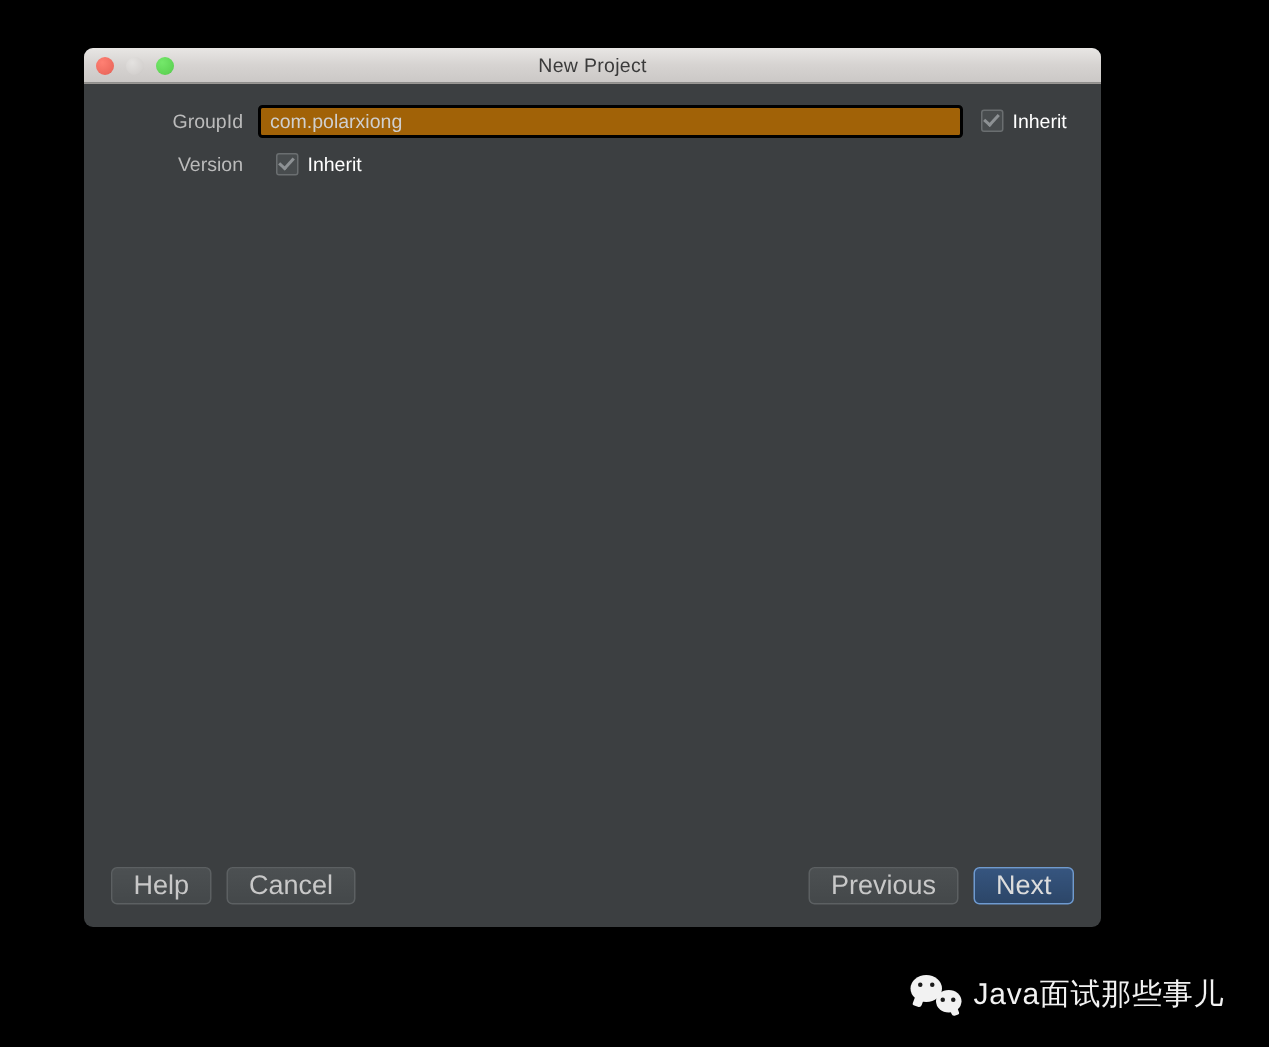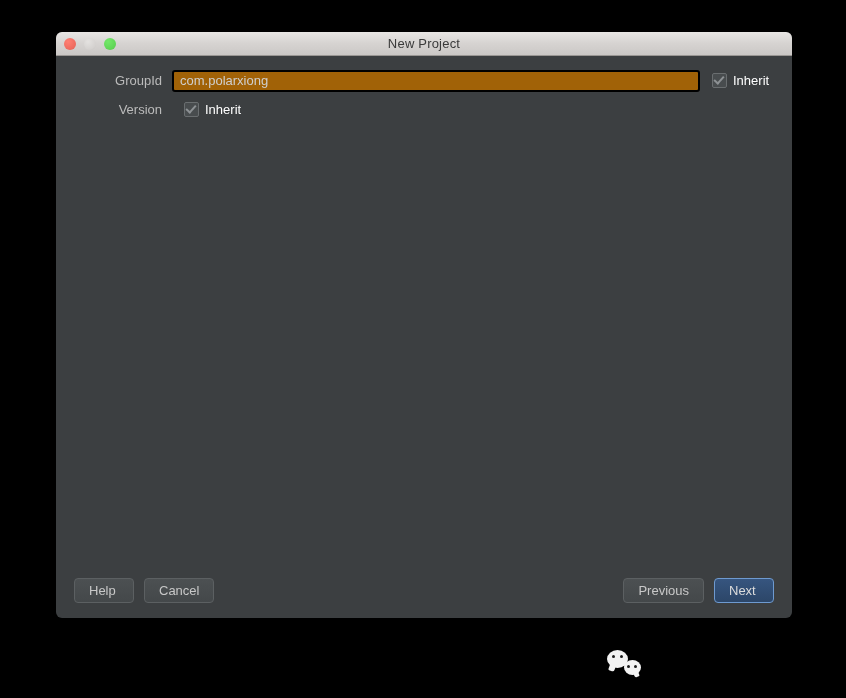--- a/index.html
+++ b/index.html
@@ -14,21 +14,21 @@
     overflow: hidden;
     font-family: "Liberation Sans", sans-serif;
     -webkit-font-smoothing: antialiased;
   }
 
   
   .dialog {
     position: absolute;
     left: 56px;
     top: 32px;
-    width: 736px;
+    width: 678px;
     height: 586px;
     background: #3c3f41;
     border-radius: 6px;
     box-shadow: 0 4px 16px rgba(0,0,0,0.7);
     overflow: hidden;
     display: flex;
     flex-direction: column;
   }
 
   
@@ -159,25 +159,25 @@
   .footer-right { display: flex; gap: 10px; margin-left: auto; }
 
   .btn {
     min-width: 60px;
     height: 25px;
     padding: 0 14px;
     border-radius: 4px;
     border: 1px solid #5c6062;
     background: linear-gradient(to bottom, #4c5052 0%, #44484a 100%);
     color: #c8c8c8;
-    font-size: 13px;
+    font-size: 18px;
     font-family: "Liberation Sans", sans-serif;
     cursor: pointer;
     line-height: 23px;
-    text-align: left;
+    text-align: center;
     box-sizing: border-box;
     white-space: nowrap;
   }
   .btn.default {
     background: linear-gradient(to bottom, #3a5party 0%, #2f4a6d 100%);
     background: linear-gradient(to bottom, #365party 0%, #2e4a70 100%);
     background: linear-gradient(to bottom, #36557f 0%, #2c4668 100%);
     border: 1px solid #6e9ad0;
     color: #dcdcdc;
   }
@@ -294,13 +294,14 @@
 
 <div class="watermark">
   <span class="wechat-logo">
     <span class="bubble-big"></span>
     <span class="bubble-small"></span>
     <span class="dot" style="left:5px;  top:7px;"></span>
     <span class="dot" style="left:13px; top:7px;"></span>
     <span class="dot" style="right:11px; bottom:8px;"></span>
     <span class="dot" style="right:4px;  bottom:8px;"></span>
   </span>
+  <span class="watermark-text">Java面试那些事儿</span>
 </div>
 
 </body></html>

